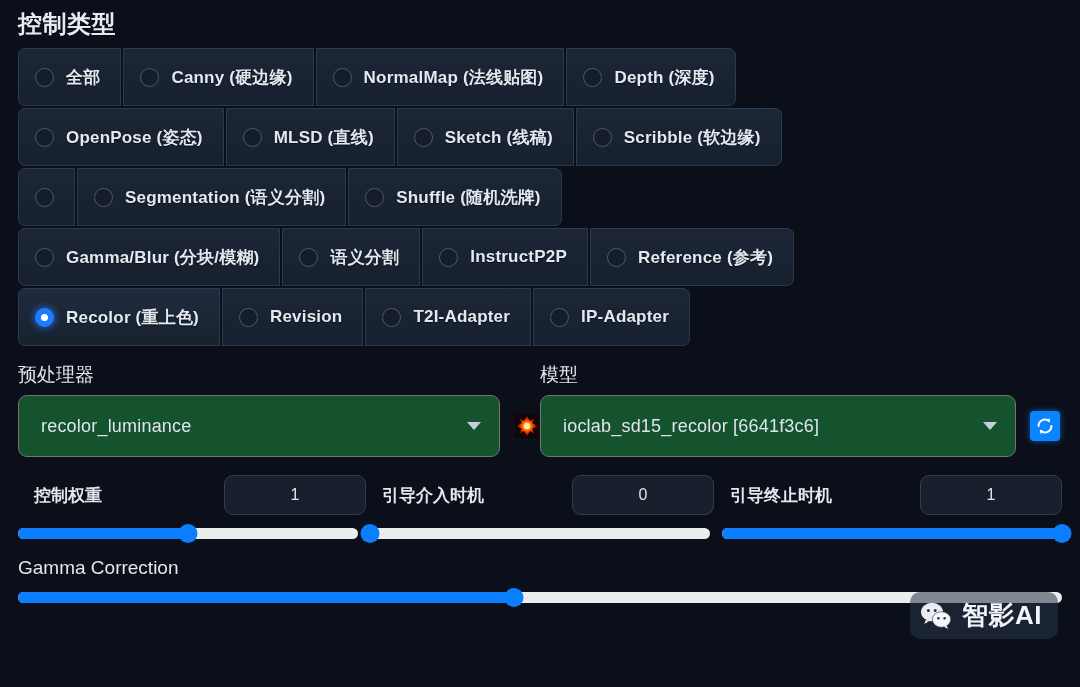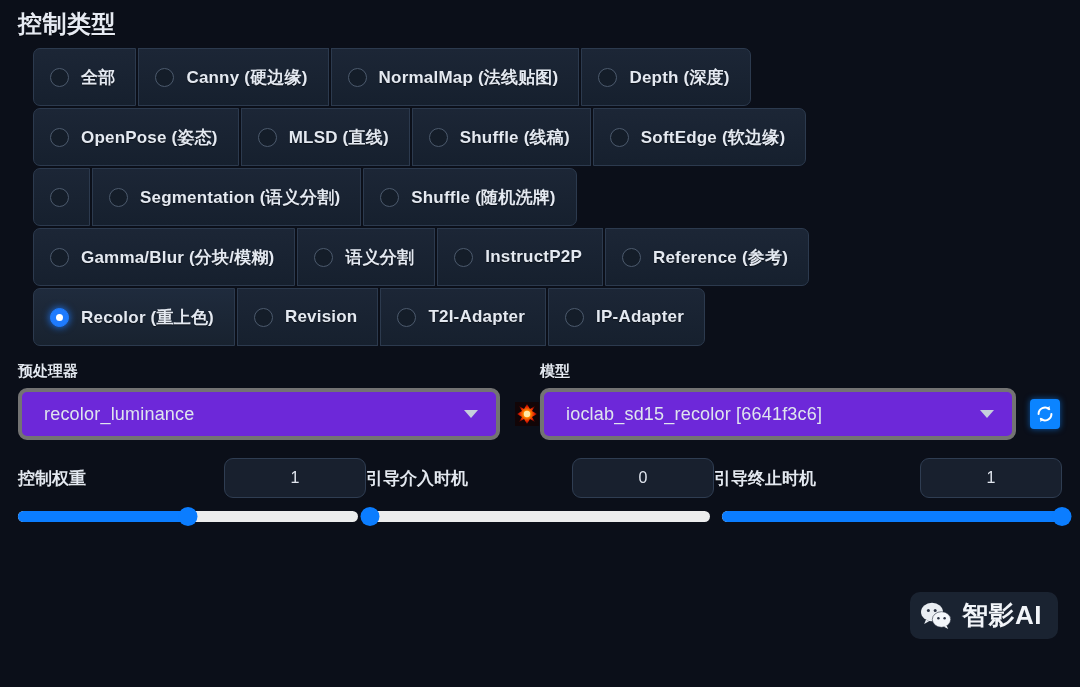--- a/index.html
+++ b/index.html
@@ -28,21 +28,21 @@
     font-size: 24px;
     font-weight: 700;
     color: #e6eaf2;
     letter-spacing: .5px;
     padding-top: 8px;
     padding-bottom: 8px;
     text-shadow: 0 1px 0 rgba(0,0,0,.6);
   }
 
   
-  .radio-rows { display: flex; flex-direction: column; gap: 2px; margin-left: 15px; }
+  .radio-rows { display: flex; flex-direction: column; gap: 2px; }
   .radio-row  { display: flex; gap: 2px; }
 
   .radio-item {
     display: flex;
     align-items: center;
     gap: 12px;
     height: 58px;
     padding: 0 20px 0 16px;
     background: linear-gradient(180deg, #1c2636 0%, #16202e 100%);
     border: 1px solid #2c3a4e;
@@ -91,34 +91,34 @@
     letter-spacing: .2px;
     text-shadow: 0 1px 1px rgba(0,0,0,.55);
   }
 
   
   .dd-row { display: flex; margin-top: 16px; }
   .dd-col-left  { width: 522px; }
   .dd-col-right { width: 520px; }
 
   .field-label {
-    font-size: 15px;
-    font-weight: 700;
+    font-size: 19px;
+    font-weight: 400;
     color: #e3e8f0;
     margin-bottom: 7px;
     text-shadow: 0 1px 0 rgba(0,0,0,.6);
   }
 
   .dd-line { display: flex; align-items: center; gap: 14px; }
 
   .select {
     flex: 1 1 auto;
-    height: 52px;
-    background: #6d28d9;
-    border: 4px solid #737373;
+    height: 62px;
+    background: #14532d;
+    border: 1px solid #737373;
     border-radius: 9px;
     display: flex;
     align-items: center;
     justify-content: space-between;
     padding: 0 18px 0 22px;
     cursor: pointer;
   }
   .select-value {
     font-size: 18px;
     color: #dfe5ee;
@@ -154,21 +154,21 @@
     cursor: pointer;
     box-shadow: 0 0 6px rgba(11,132,255,.6);
   }
 
   
   .sl-row {
     display: flex;
     align-items: center;
     margin-top: 18px;
   }
-  .sl-group { display: flex; align-items: center; }
+  .sl-group { display: flex; align-items: center; margin-left: 16px; }
   .sl-g1 { width: 352px; }
   .sl-g2 { width: 352px; gap: 30px; }
   .sl-g3 { width: 352px; gap: 32px; }
 
   .sl-name {
     font-size: 17px;
     font-weight: 700;
     color: #e3e8f0;
     white-space: nowrap;
     text-shadow: 0 1px 0 rgba(0,0,0,.6);
@@ -271,25 +271,25 @@
         <div class="radio-item">
           <span class="radio-dot"></span>
           <span class="radio-label">OpenPose (姿态)</span>
         </div>
         <div class="radio-item">
           <span class="radio-dot"></span>
           <span class="radio-label">MLSD (直线)</span>
         </div>
         <div class="radio-item">
           <span class="radio-dot"></span>
-          <span class="radio-label">Shuffle (线稿)</span>
-        </div>
-        <div class="radio-item">
-          <span class="radio-dot"></span>
-          <span class="radio-label">SoftEdge (软边缘)</span>
+          <span class="radio-label">Sketch (线稿)</span>
+        </div>
+        <div class="radio-item">
+          <span class="radio-dot"></span>
+          <span class="radio-label">Scribble (软边缘)</span>
         </div>
       </div>
       <div class="radio-row">
         <div class="radio-item">
           <span class="radio-dot"></span>
         </div>
         <div class="radio-item">
           <span class="radio-dot"></span>
           <span class="radio-label">Segmentation (语义分割)</span>
         </div>
@@ -409,20 +409,30 @@
         <div class="track-fill" style="width: 0%;"></div>
         <div class="thumb" style="left: 0%;"></div>
       </div>
       <div class="track-wrap tw3">
         <div class="track"></div>
         <div class="track-fill" style="width: 100%;"></div>
         <div class="thumb" style="left: 100%;"></div>
       </div>
     </div>
 
+  <div class="gamma-wrap">
+    <div class="field-label">Gamma Correction</div>
+    <div class="track-row">
+      <div class="track-wrap tw-full">
+        <div class="track"></div>
+        <div class="track-fill" id="gamma-fill" style="width: 47.5%;"></div>
+        <div class="thumb" id="gamma-thumb" style="left: 47.5%;"></div>
+      </div>
+    </div>
+  </div>
 
   <div class="watermark">
     <svg viewBox="0 0 34 30" width="34" height="30" aria-hidden="true">
       <ellipse cx="12" cy="11" rx="11" ry="9.2" fill="#e9edf2"></ellipse>
       <path d="M6 18.5 L4.2 23 L9 20.2 Z" fill="#e9edf2"></path>
       <circle cx="8.4" cy="9.4" r="1.5" fill="#2a3242"></circle>
       <circle cx="15.2" cy="9.4" r="1.5" fill="#2a3242"></circle>
       <ellipse cx="21.5" cy="18.5" rx="9.2" ry="7.8" fill="#f3f6fa" stroke="#2a3242" stroke-width=".6"></ellipse>
       <path d="M26.5 24.5 L28.2 28 L24 25.8 Z" fill="#f3f6fa"></path>
       <circle cx="18.4" cy="17.2" r="1.25" fill="#2a3242"></circle>

